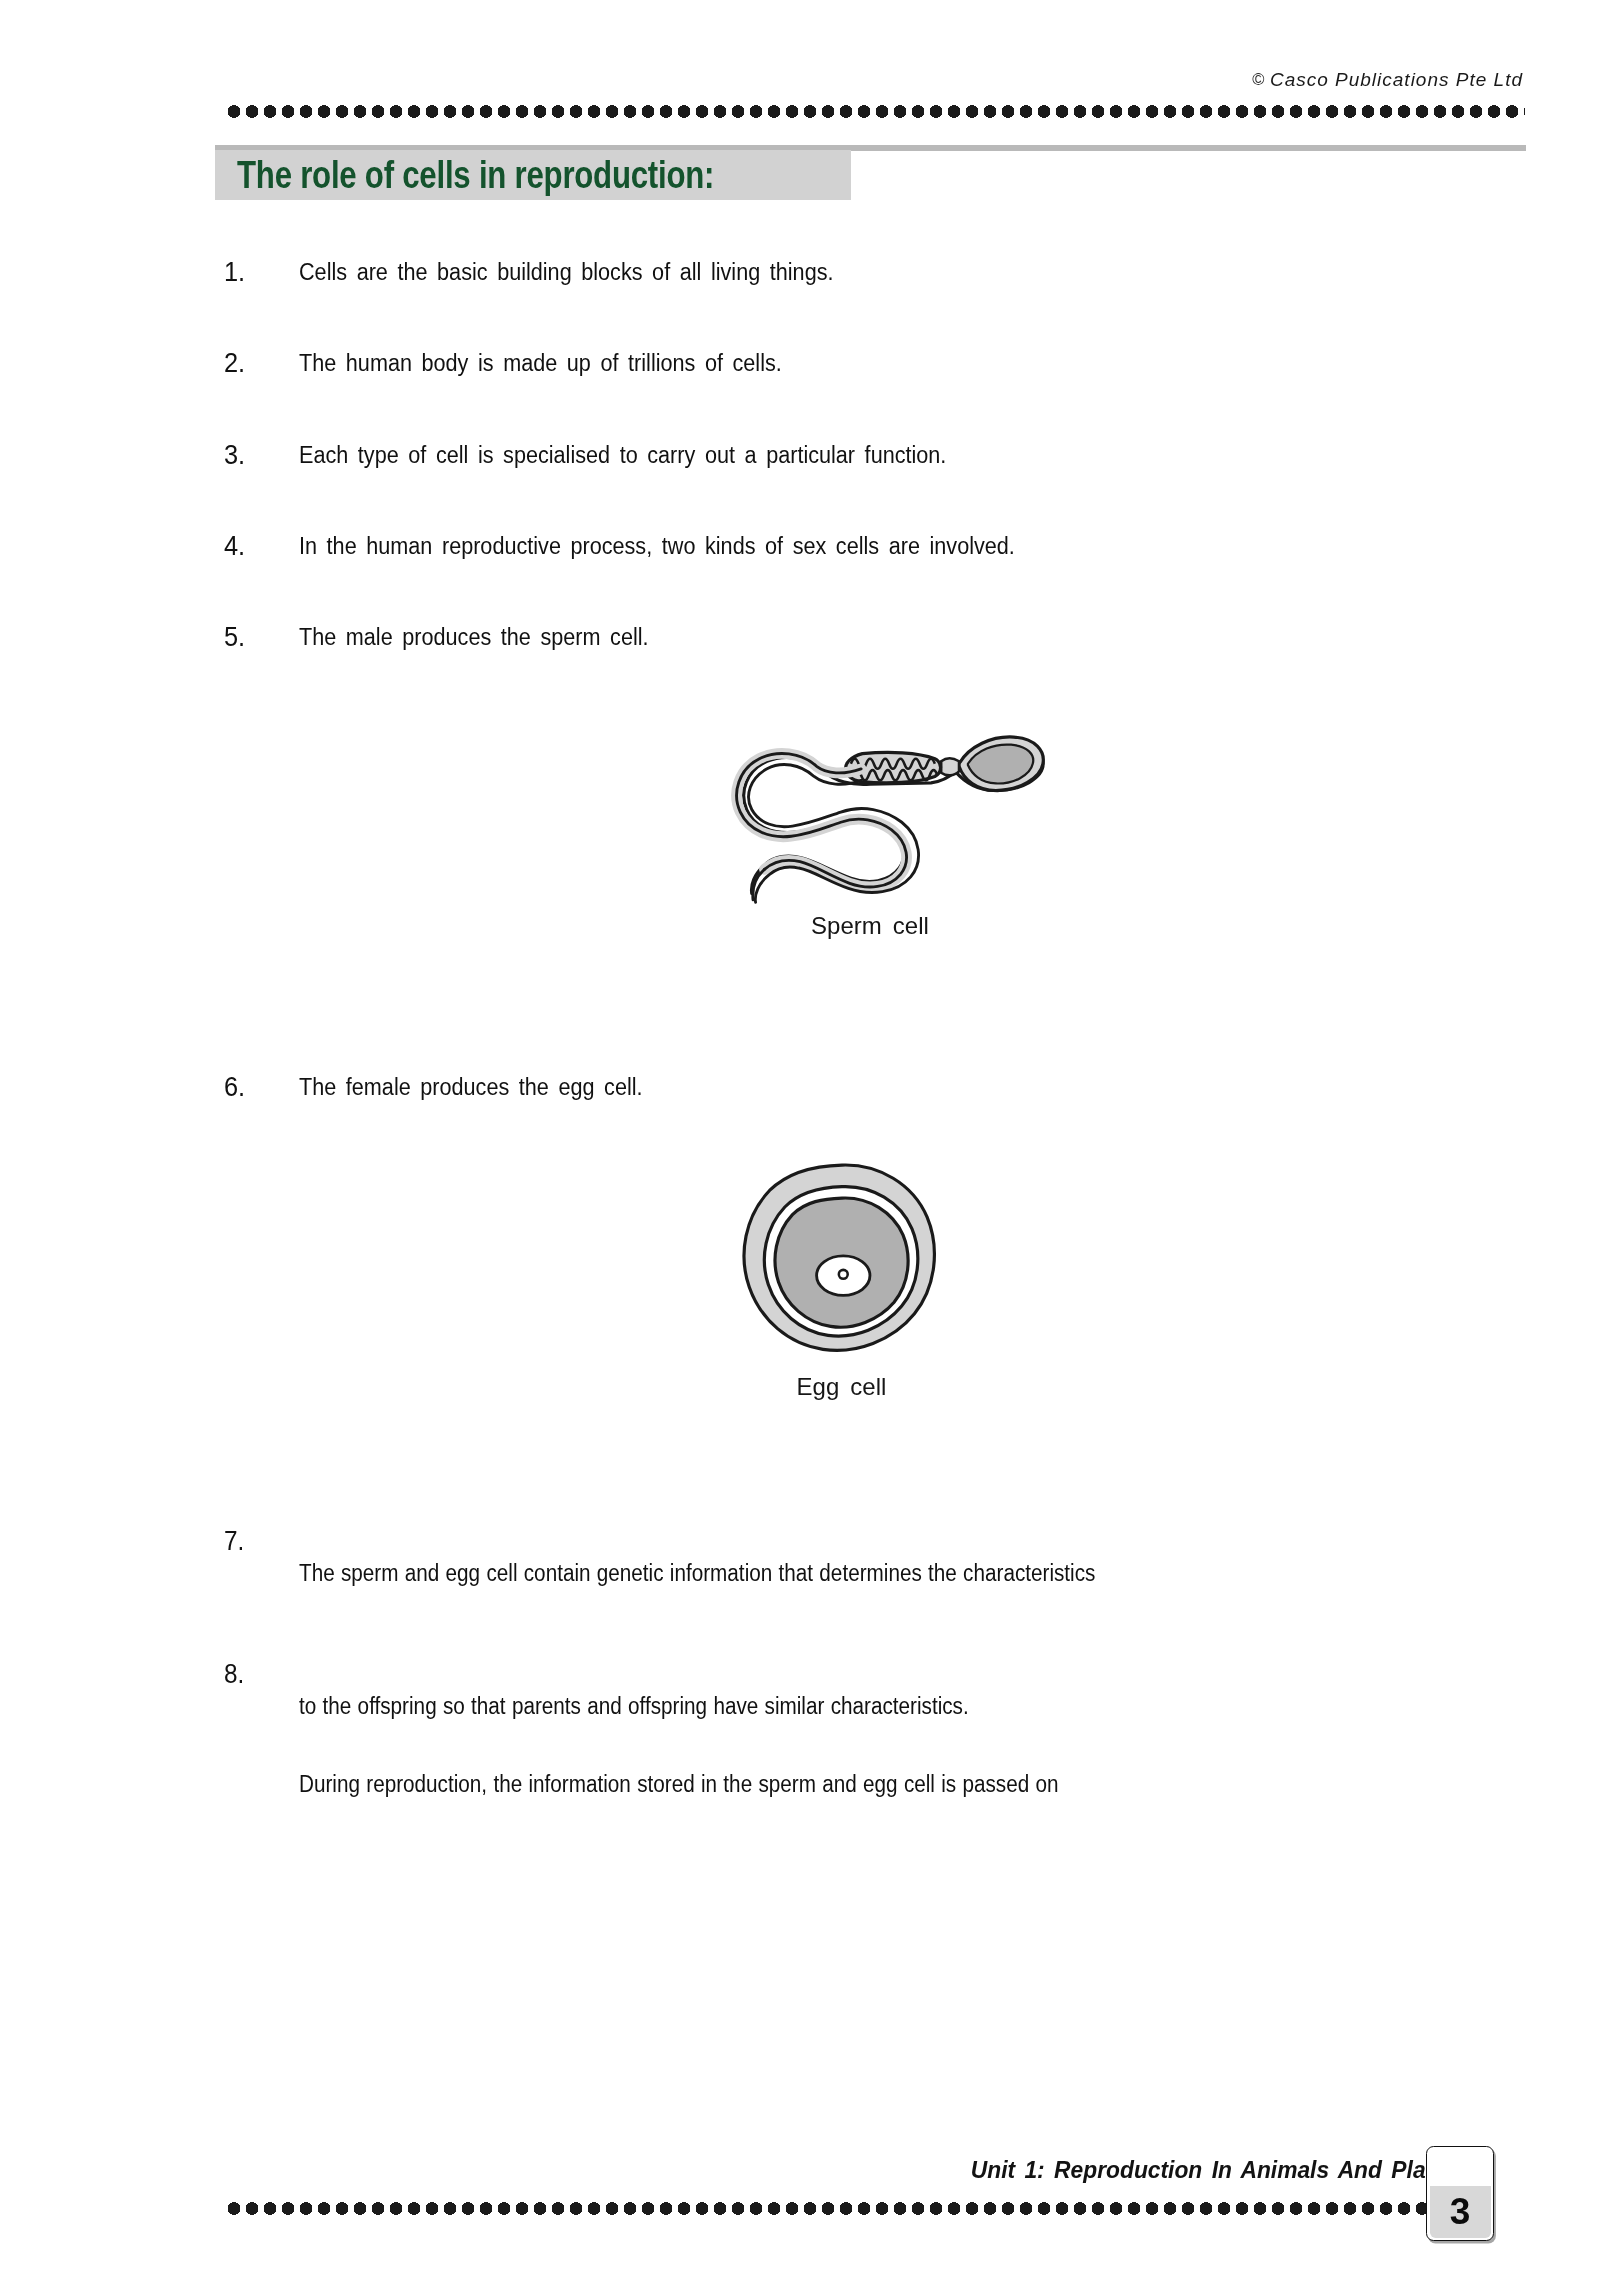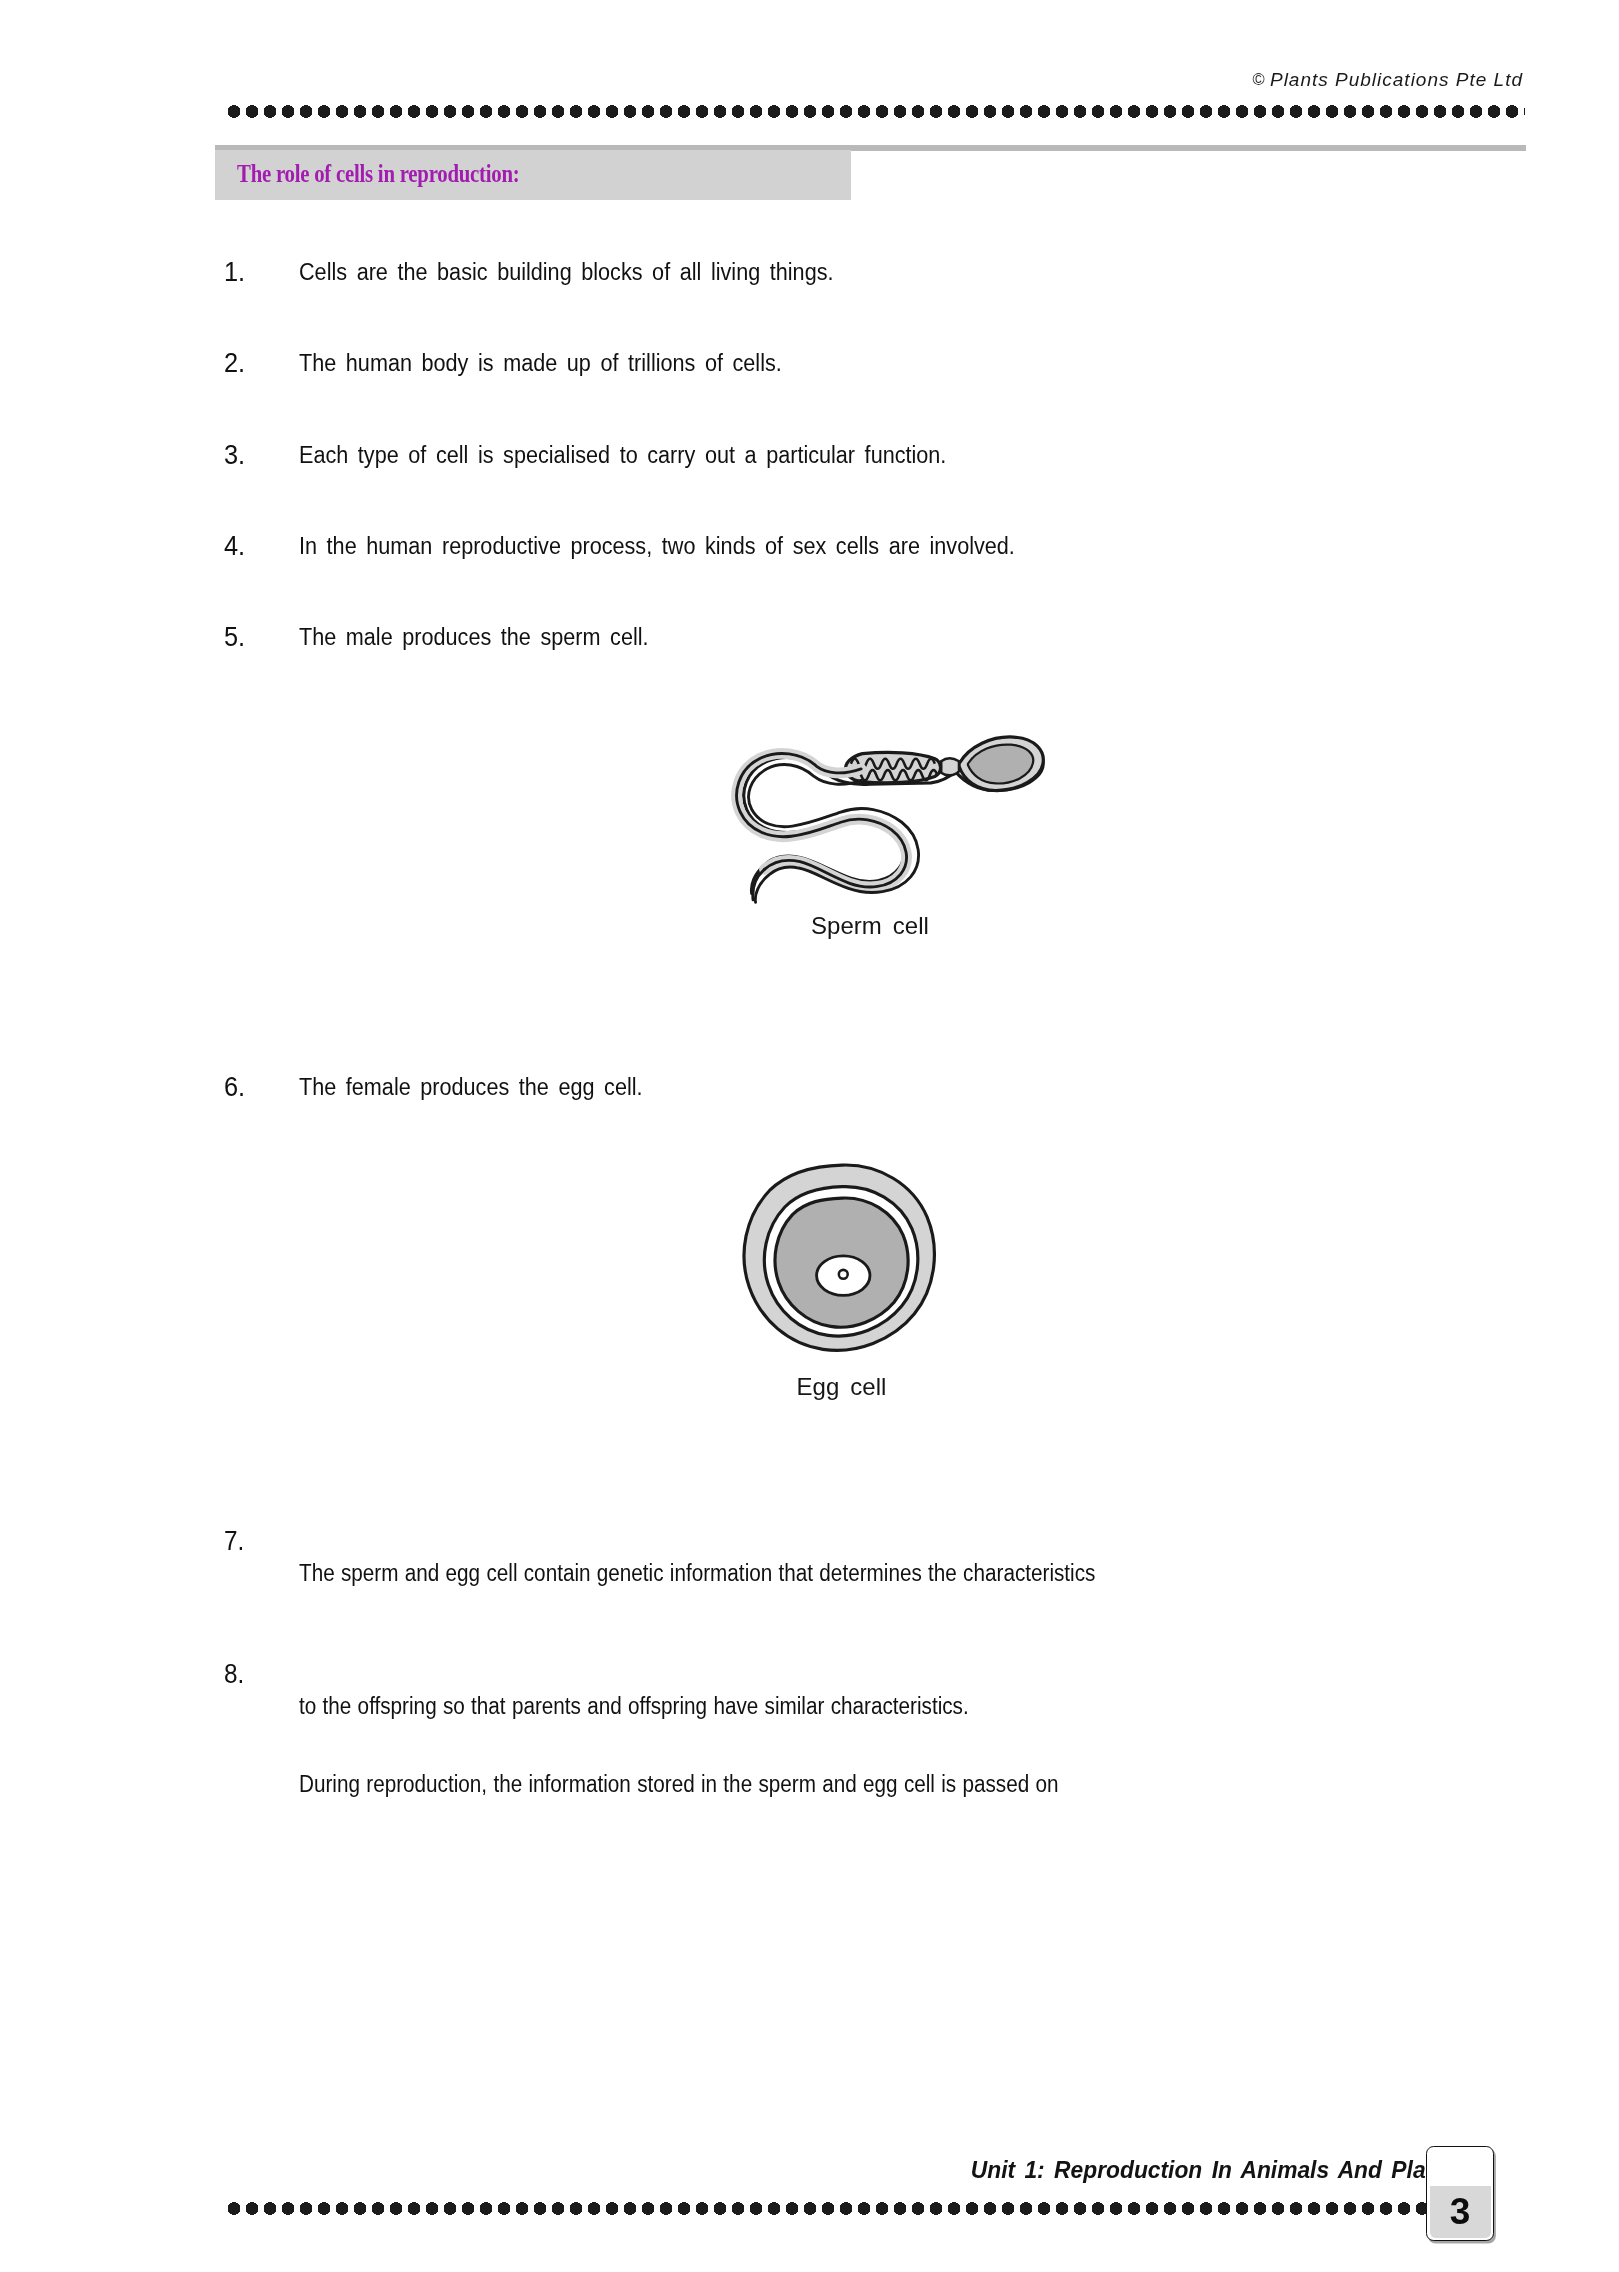--- a/index.html
+++ b/index.html
@@ -78,25 +78,25 @@
     top: 150px;
     width: 636px;
     height: 50px;
     background: #d2d2d2;
   }
   .title-box .title-text {
     position: absolute;
     left: 22px;
     top: 50%;
     transform: translateY(-52%);
-    font-family: Liberation Serif, serif;
+    font-family: Liberation Sans, sans-serif;
     font-weight: bold;
-    font-size: 26px;
+    font-size: 39px;
     line-height: 1;
-    color: #a21caf;
+    color: #14532d;
     transform-origin: left center;
     white-space: nowrap;
     letter-spacing: -0.3px;
   }
   .title-box .title-squeeze {
     display: inline-block;
     transform: scaleX(0.80);
     transform-origin: left center;
   }
 
@@ -220,21 +220,21 @@
     font-size: 37px;
     color: #0c0c0c;
   }
 </style>
 </head>
 <body>
 
 <div class="page">
 
   <div class="copyright-line">
-    <span class="cmark">©</span><span>Plants Publications Pte Ltd</span>
+    <span class="cmark">©</span><span>Casco Publications Pte Ltd</span>
   </div>
 
   <div class="dotted-rule" id="header-dotted-rule">
     <div class="dots"></div>
   </div>
 
   <div class="title-gray-rule"></div>
 
   <div class="title-box">
     <div class="title-text"><span class="title-squeeze">The role of cells in reproduction:</span></div>

